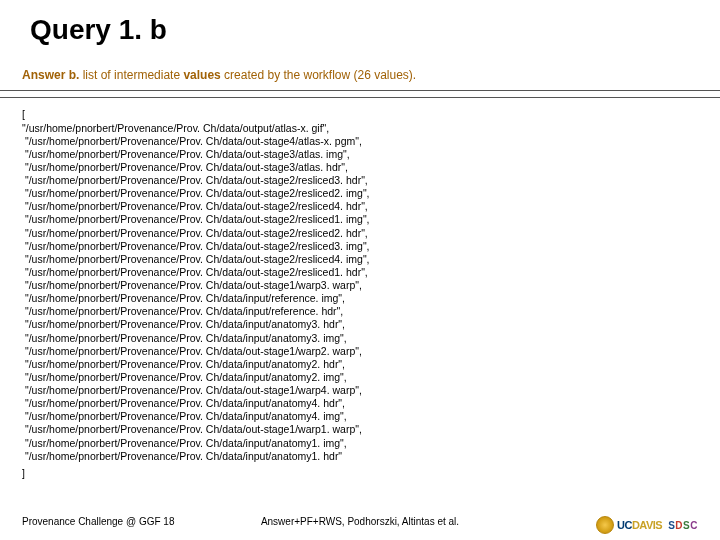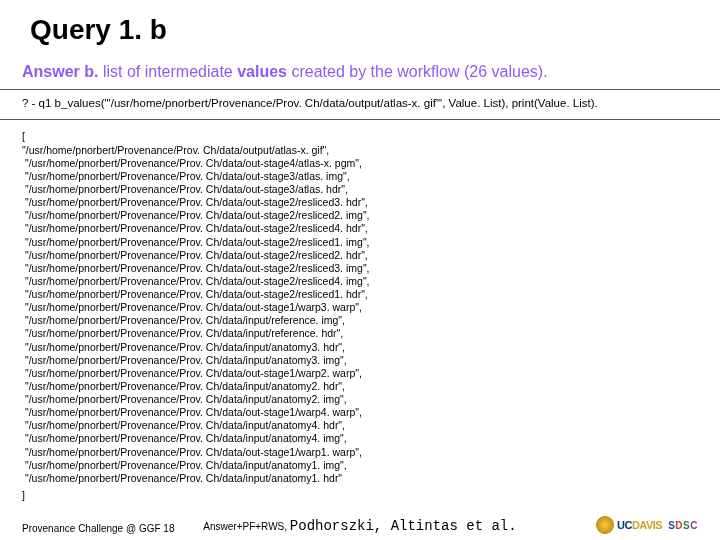--- a/index.html
+++ b/index.html
@@ -11,26 +11,26 @@
     position: relative;
     overflow: hidden;
   }
   .slide {
     padding: 14px 22px 0 22px;
   }
   .title {
     font-size: 28px;
     font-weight: bold;
     color: #000;
-    margin-bottom: 16px;
+    margin-bottom: 22px;
     margin-left: 8px;
   }
   .answer-line {
-    font-size: 16px;
-    color: #8b5cf6;
+    font-size: 12px;
+    color: #a16207;
     margin-bottom: 0;
     line-height: 1.3;
   }
   .answer-line .bold { font-weight: bold; }
   .divider {
     border: none;
     border-top: 1px solid #555;
     margin: 6px -22px 6px -22px;
   }
   .query-line {
@@ -50,33 +50,33 @@
     font-size: 10.5px;
     color: #000;
   }
   .footer {
     position: absolute;
     bottom: 6px;
     left: 0;
     right: 0;
     padding: 0 22px;
     display: flex;
-    align-items: flex-end;
+    align-items: flex-start;
     justify-content: space-between;
     font-size: 10px;
     color: #000;
   }
   .footer-left { flex: 0 0 auto; }
   .footer-center {
     position: absolute;
     left: 50%;
     transform: translateX(-50%);
     white-space: nowrap;
   }
-  .footer-center .small { font-size: 14px; font-family: Liberation Mono, monospace; }
+  .footer-center .small { font-size: 10px; }
   .footer-right {
     flex: 0 0 auto;
     display: flex;
     align-items: center;
     gap: 6px;
     margin-left: 44px;
   }
   .logo-ucd {
     display: flex;
     align-items: center;
@@ -110,21 +110,20 @@
 
 <div class="slide">
   <h1 class="title">Query 1. b</h1>
 
   <p class="answer-line">
     <span class="bold">Answer b.</span><span> list of intermediate </span><span class="bold">values</span><span> created by the workflow (26 values).</span>
   </p>
 
   <hr class="divider">
 
-  <p class="query-line">? - q1 b_values("'/usr/home/pnorbert/Provenance/Prov. Ch/data/output/atlas-x. gif'", Value. List), print(Value. List).</p>
 
   <hr class="divider">
 
   <div>
     <span style="font-size:10.5px;">[</span><div class="value-list" id="value-list">"/usr/home/pnorbert/Provenance/Prov. Ch/data/output/atlas-x. gif",
  "/usr/home/pnorbert/Provenance/Prov. Ch/data/out-stage4/atlas-x. pgm",
  "/usr/home/pnorbert/Provenance/Prov. Ch/data/out-stage3/atlas. img",
  "/usr/home/pnorbert/Provenance/Prov. Ch/data/out-stage3/atlas. hdr",
  "/usr/home/pnorbert/Provenance/Prov. Ch/data/out-stage2/resliced3. hdr",
  "/usr/home/pnorbert/Provenance/Prov. Ch/data/out-stage2/resliced2. img",

